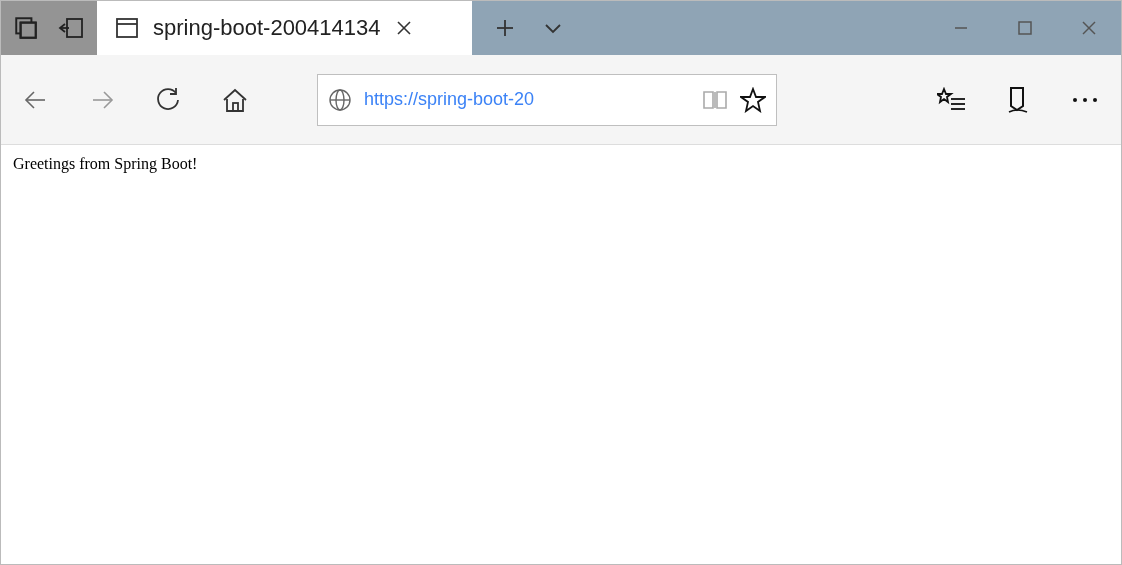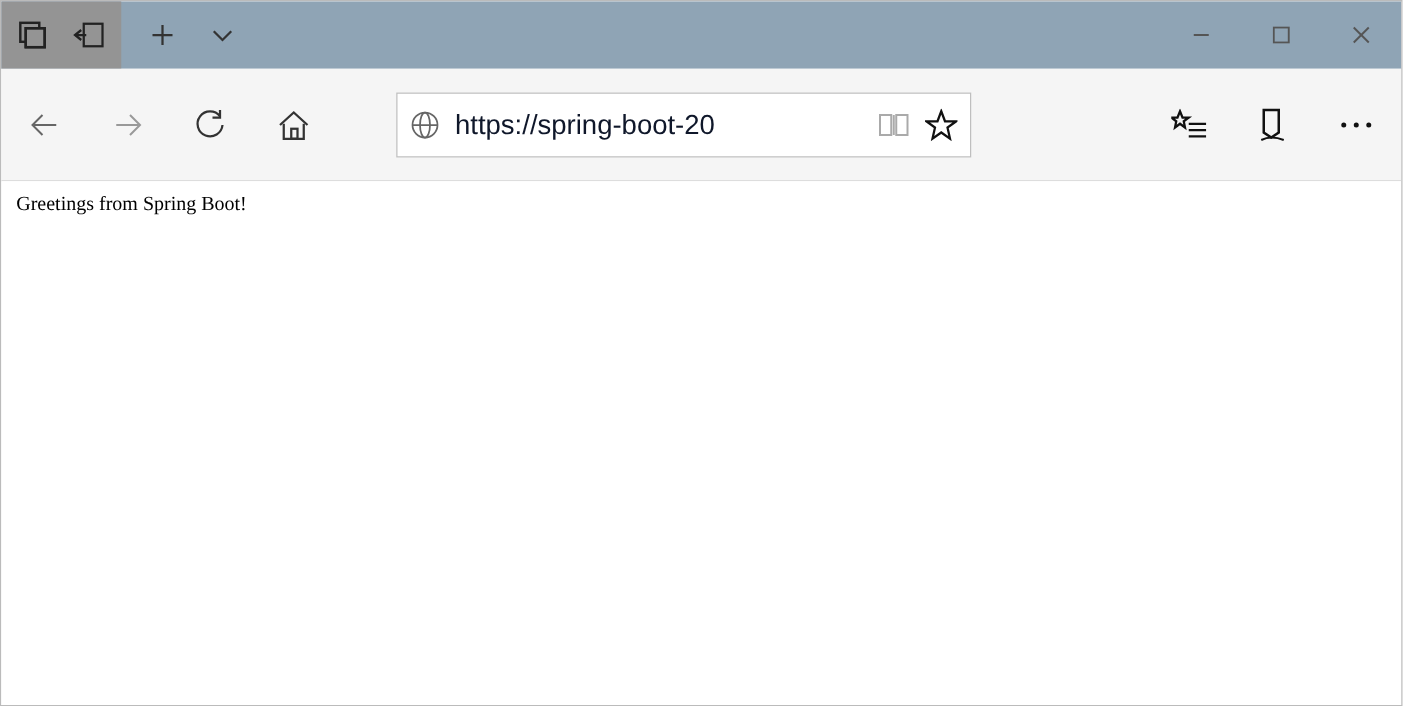--- a/index.html
+++ b/index.html
@@ -45,21 +45,21 @@
     }
     .nav-group{ display:flex; align-items:center; gap:40px; color:#555;}
     .addr-wrap{ display:flex; align-items:center; margin-left:40px;}
     .addr-box{
       height:52px; width:460px;
       border:1px solid #bfbfbf;
       background:#fff;
       display:flex; align-items:center;
       padding:0 10px; gap:12px;
     }
-    .addr-url{ flex:1; font-size:22px; color:#0f172a; white-space:nowrap; overflow:hidden; }
+    .addr-url{ flex:1; font-size:18px; color:#3b82f6; white-space:nowrap; overflow:hidden; }
     .toolbar-right{ margin-left:auto; display:flex; align-items:center; gap:40px; color:#222;}
     .content{
       flex:1; background:#fff; padding:10px 12px;
     }
     .greeting{ font-family:"Times New Roman",serif; font-size:16px; color:#000;}
     svg{ display:block; }
     .ico{ color:#333;}
   </style>
 </head>
 <body>
@@ -75,20 +75,35 @@
     </span>
     <span class="ico">
       <svg width="28" height="24" viewBox="0 0 28 24" fill="none" stroke="#222" stroke-width="1.8">
         <rect x="10" y="3" width="15" height="18"></rect>
         <polyline points="8,8 3,12 8,16"></polyline>
           <line x1="3" y1="12" x2="12" y2="12"></line>
       </svg>
     </span>
   </div>
 
+  <div class="tab">
+    <span class="ico">
+      <svg width="24" height="22" viewBox="0 0 24 22" fill="none" stroke="#333" stroke-width="1.8">
+        <rect x="2" y="2" width="20" height="18"></rect>
+          <line x1="2" y1="7" x2="22" y2="7"></line>
+      </svg>
+    </span>
+    <span class="tab-title">spring-boot-200414134</span>
+    <span class="ico">
+      <svg width="18" height="18" viewBox="0 0 18 18" stroke="#333" stroke-width="1.6">
+        <line x1="3" y1="3" x2="15" y2="15"></line>
+          <line x1="15" y1="3" x2="3" y2="15"></line>
+      </svg>
+    </span>
+  </div>
 
   <div class="tabbar-right">
     <div class="tabbar-new">
       <span class="ico">
         <svg width="22" height="22" viewBox="0 0 22 22" stroke="#333" stroke-width="1.8">
           <line x1="11" y1="3" x2="11" y2="19"></line>
             <line x1="3" y1="11" x2="19" y2="11"></line>
         </svg>
       </span>
       <span class="ico">

